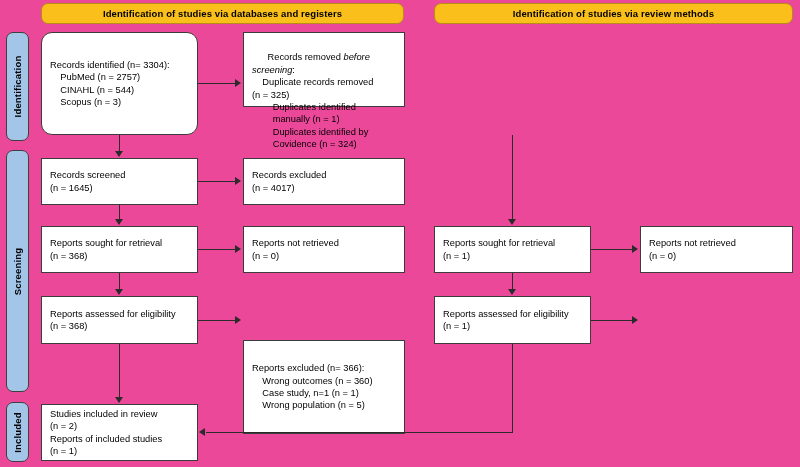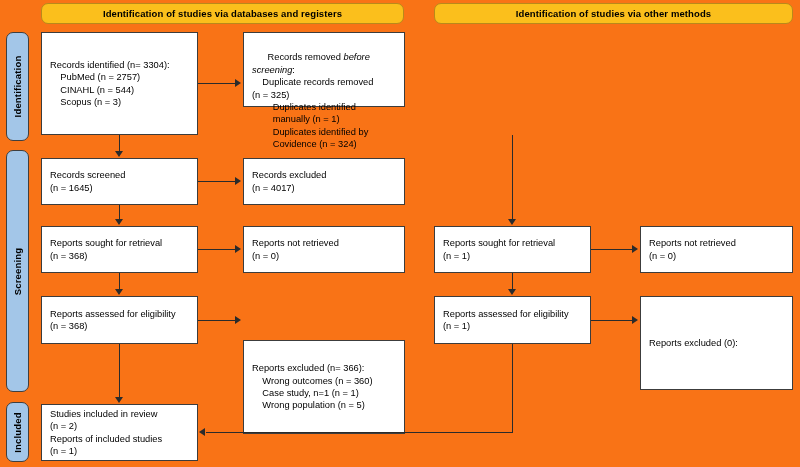--- a/index.html
+++ b/index.html
@@ -4,21 +4,21 @@
 <style>
   html,body{margin:0;padding:0;background:#ffffff;}
   body{
     font-family:"Liberation Sans","DejaVu Sans",sans-serif;
     -webkit-font-smoothing:antialiased;
   }
   #stage{
     position:relative;
     width:800px;
     height:467px;
-    background:#f97316;
+    background:#ec4899;
     overflow:hidden;
   }
 
   
   .banner{
     position:absolute;
     background:#FBBF1C;
     border:1px solid #B9891A;
     border-radius:7px;
     box-sizing:border-box;
@@ -93,35 +93,35 @@
     border-right:6px solid #2b2b2b;
   }
 </style>
 </head>
 <body>
 
 <div id="stage">
 
   <div class="banner" style="left:41px;top:3px;width:363px;height:21px;">Identification of studies via databases and registers</div>
 
-  <div class="banner" style="left:434px;top:3px;width:359px;height:21px;">Identification of studies via other methods</div>
+  <div class="banner" style="left:434px;top:3px;width:359px;height:21px;">Identification of studies via review methods</div>
 
   <div class="stagelabel" style="left:6px;top:32px;width:23px;height:109px;">
     <span>Identification</span>
   </div>
 
   <div class="stagelabel" style="left:6px;top:150px;width:23px;height:242px;">
     <span>Screening</span>
   </div>
 
   <div class="stagelabel" style="left:6px;top:402px;width:23px;height:60px;">
     <span>Included</span>
   </div>
 
-  <div class="node" style="left:41px;top:32px;width:157px;height:103px;">Records identified (n= 3304):
+  <div class="node" style="left:41px;top:32px;width:157px;height:103px;border-radius:11px;">Records identified (n= 3304):
     PubMed (n = 2757)
     CINAHL (n = 544)
     Scopus (n = 3)</div>
 
   <div class="node topalign" style="left:243px;top:32px;width:162px;height:75px;">
     <div style="white-space:pre-wrap;">
       <span>Records removed </span><em>before
 screening</em><span>:
     Duplicate records removed
 (n = 325)
@@ -155,21 +155,20 @@
 (n = 368)</div>
 
   <div class="node" style="left:243px;top:296px;width:162px;height:94px;margin-top:44px;">Reports excluded (n= 366):
     Wrong outcomes (n = 360)
     Case study, n=1 (n = 1)
     Wrong population (n = 5)</div>
 
   <div class="node" style="left:434px;top:296px;width:157px;height:48px;">Reports assessed for eligibility
 (n = 1)</div>
 
-  <div class="node" style="left:640px;top:296px;width:153px;height:94px;">Reports excluded (0):</div>
 
   <div class="node" style="left:41px;top:404px;width:157px;height:57px;">Studies included in review
 (n = 2)
 Reports of included studies
 (n = 1)</div>
 
   <div class="hline" style="left:198px;top:83px;width:37px;"></div>
   <div class="arrow-right" style="left:235px;top:79px;"></div>
 
   <div class="vline" style="left:119px;top:135px;height:17px;"></div>

